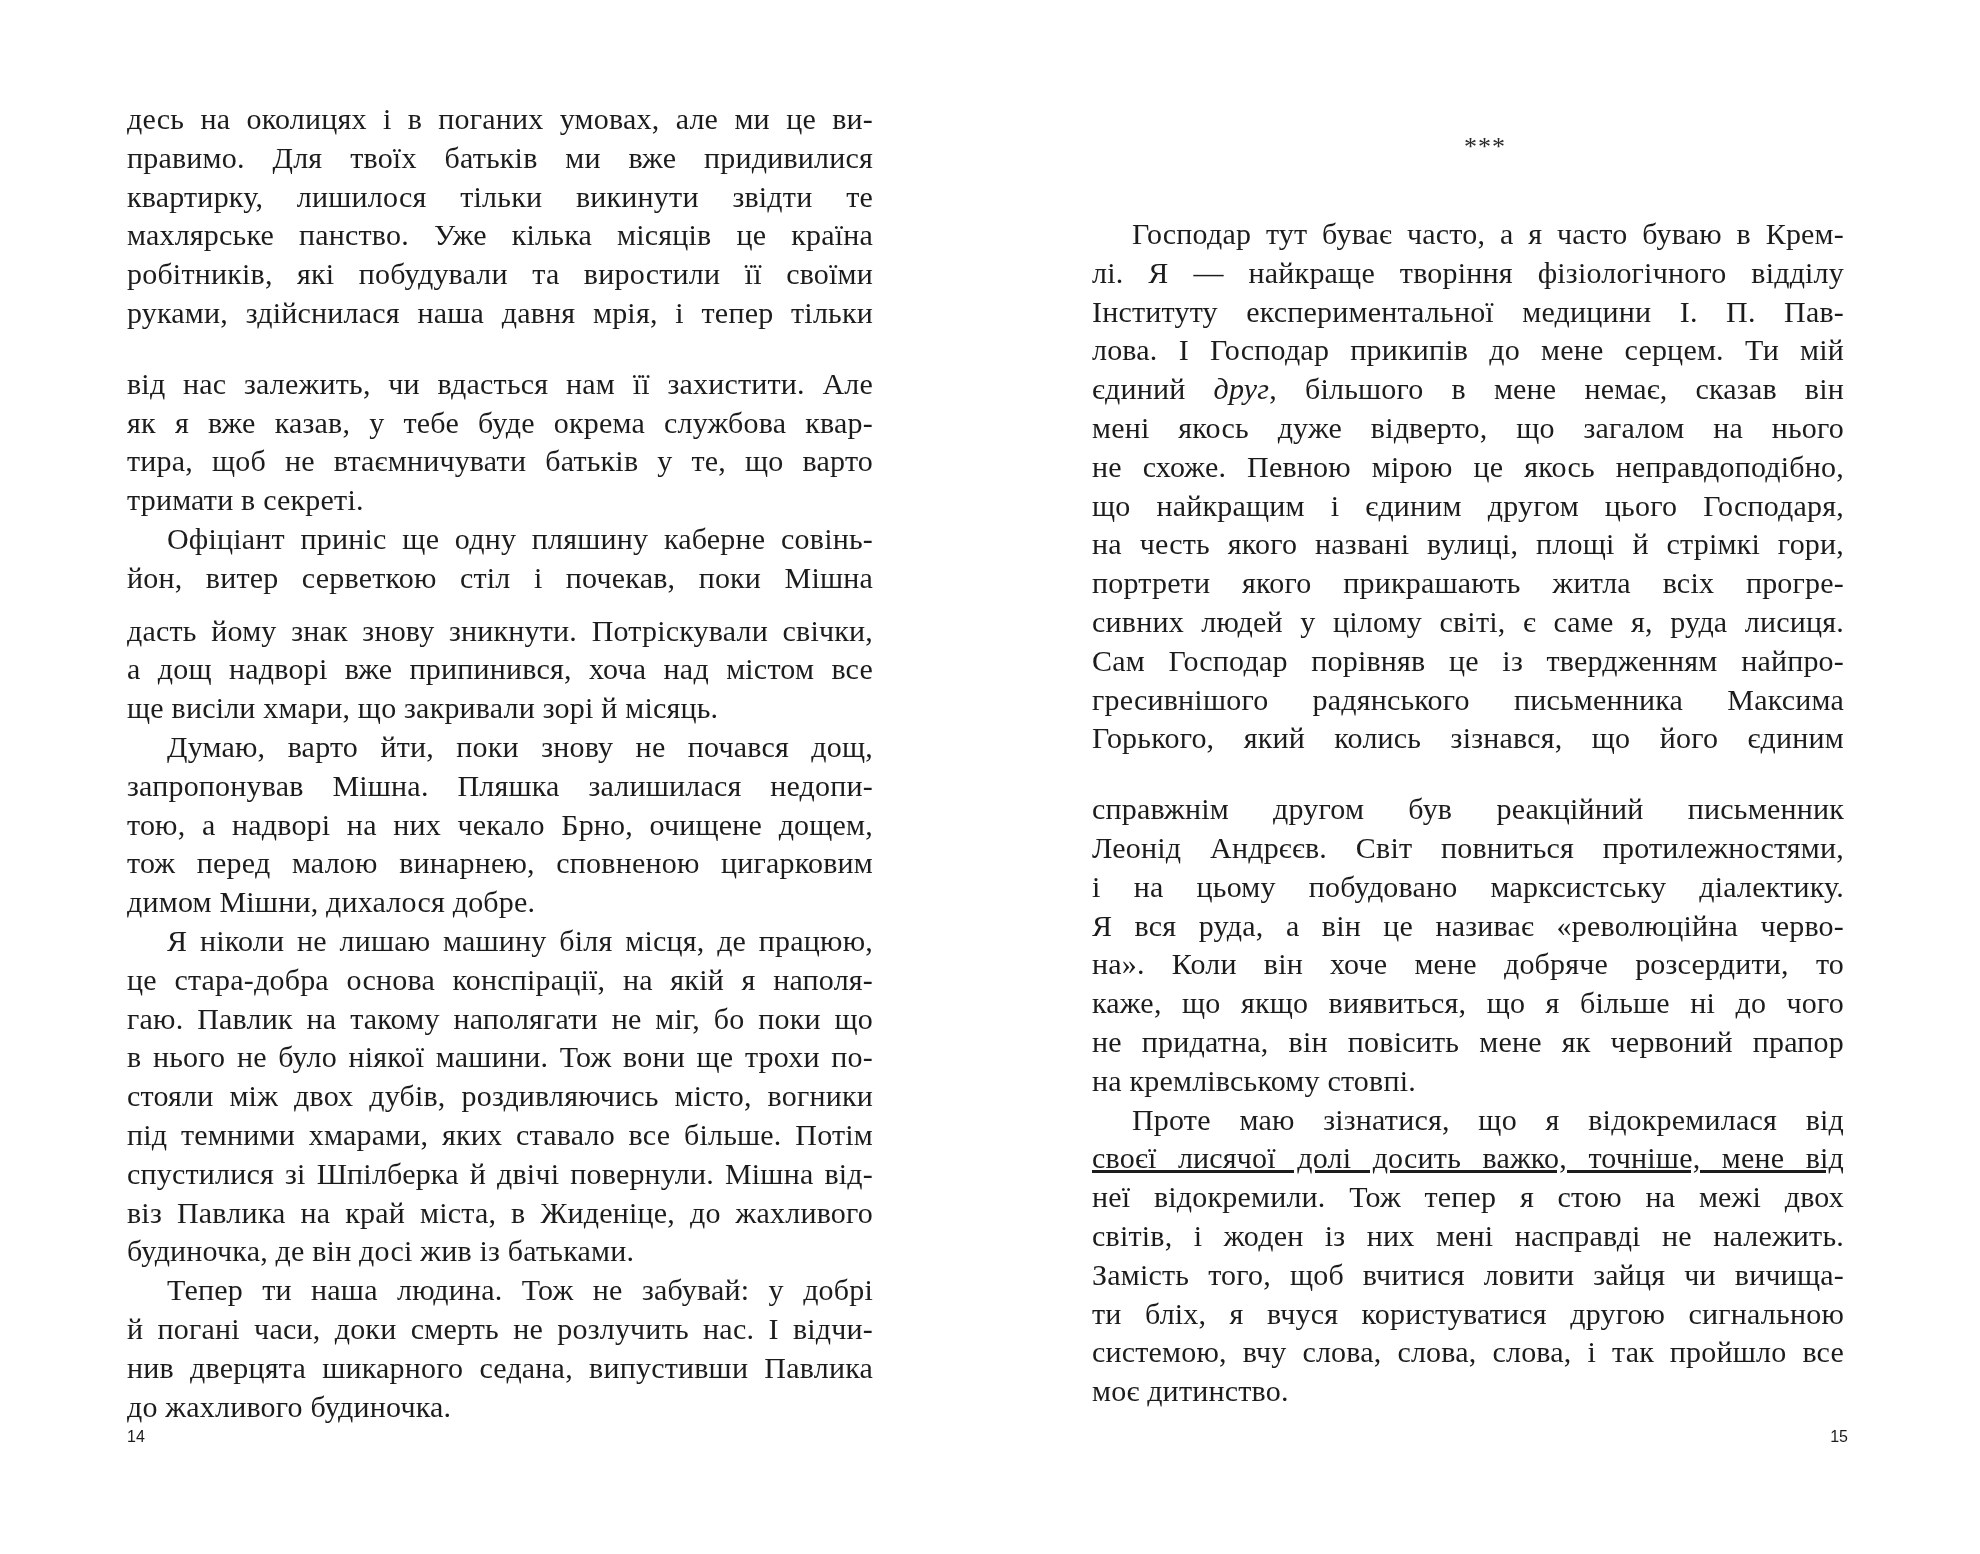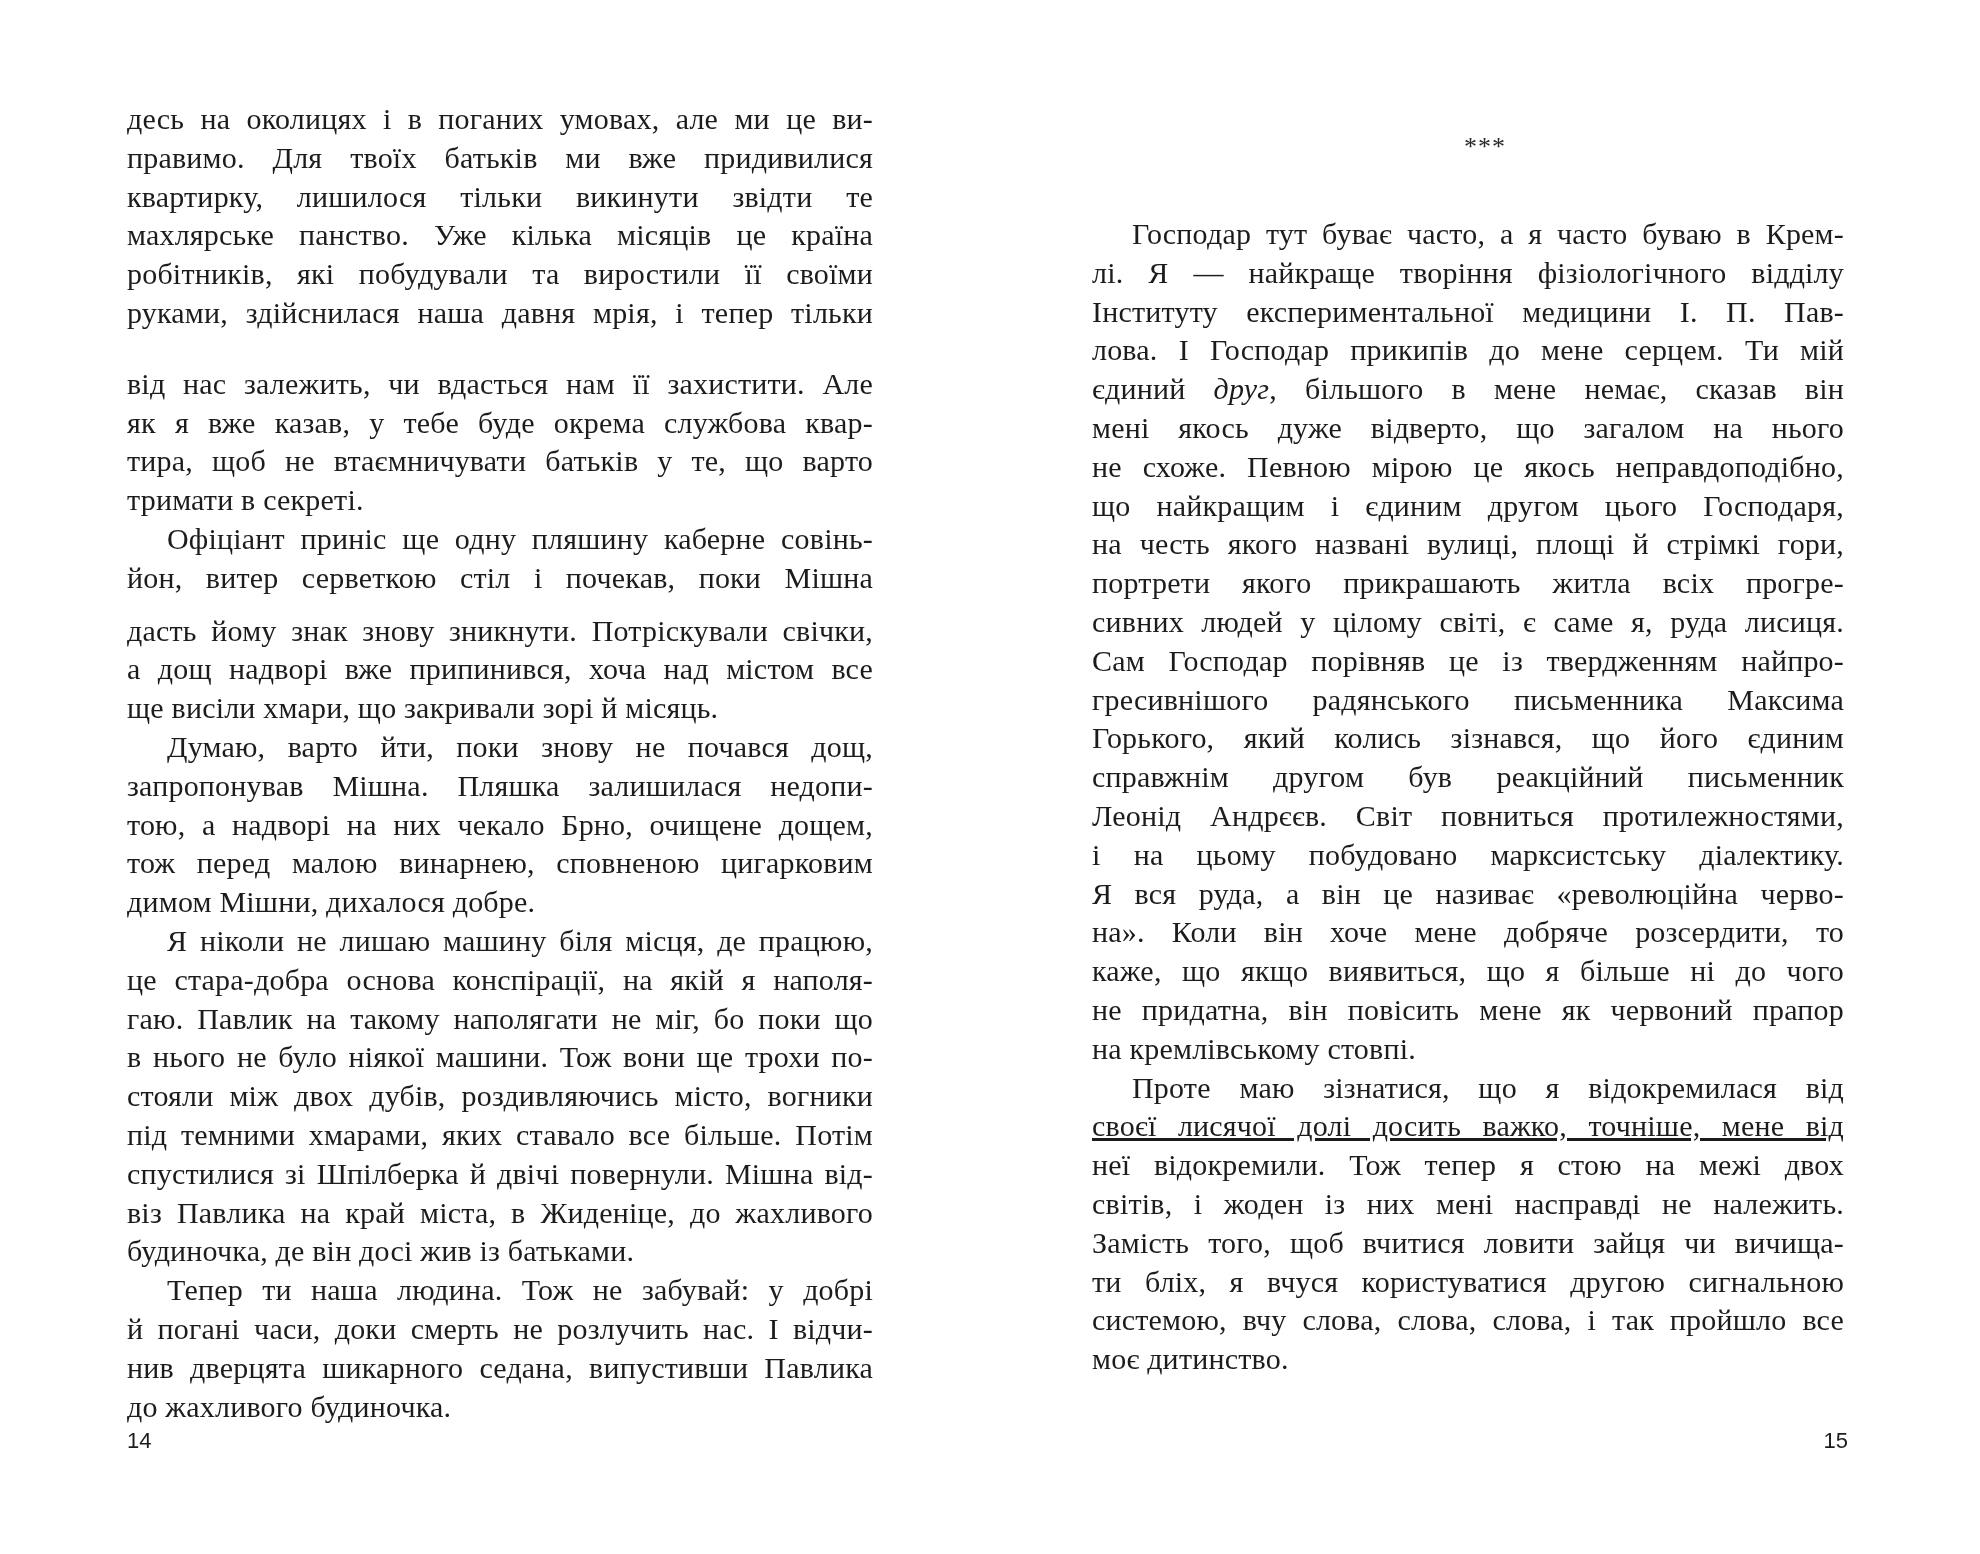--- a/index.html
+++ b/index.html
@@ -25,21 +25,21 @@
   .line.indent { padding-left: 40px; }
   .asterisks {
     position: absolute; left: 0; width: 990px; top: 132px;
     text-align: center;
     font-family: "Liberation Serif", "DejaVu Serif", serif;
     font-size: 26px; color: #2a2a2a; letter-spacing: 1px;
   }
   .pagenum {
     position: absolute; top: 1428px;
     font-family: "Liberation Sans", "DejaVu Sans", sans-serif;
-    font-size: 22px; color: #1c1c1c;
+    font-size: 16px; color: #1c1c1c;
   }
   .pagenum-left { left: 127px; }
   .pagenum-right { right: 132px; text-align: left; }
   i { font-style: italic; }
 </style>
 </head>
 <body>
 
 <div class="page page-left">
   <div class="col col-left" id="left-col">
@@ -90,21 +90,21 @@
       <div class="line" style="white-space: normal;"><span>єдиний </span><i>друг</i><span>, більшого в мене немає, сказав він</span></div>
       <div class="line" style="white-space: normal;">мені якось дуже відверто, що загалом на нього</div>
       <div class="line" style="white-space: normal;">не схоже. Певною мірою це якось неправдоподібно,</div>
       <div class="line" style="white-space: normal;">що найкращим і єдиним другом цього Господаря,</div>
       <div class="line" style="white-space: normal;">на честь якого названі вулиці, площі й стрімкі гори,</div>
       <div class="line" style="white-space: normal;">портрети якого прикрашають житла всіх прогре-</div>
       <div class="line" style="white-space: normal;">сивних людей у цілому світі, є саме я, руда лисиця.</div>
       <div class="line" style="white-space: normal;">Сам Господар порівняв це із твердженням найпро-</div>
       <div class="line" style="white-space: normal;">гресивнішого радянського письменника Максима</div>
       <div class="line" style="white-space: normal;">Горького, який колись зізнався, що його єдиним</div>
-      <div class="line" style="white-space: normal;">справжнім другом був реакційний письменник</div>
+      <div class="line" style="white-space: normal; margin-top: 32px;">справжнім другом був реакційний письменник</div>
       <div class="line" style="white-space: normal;">Леонід Андрєєв. Світ повниться протилежностями,</div>
       <div class="line" style="white-space: normal;">і на цьому побудовано марксистську діалектику.</div>
       <div class="line" style="white-space: normal;">Я вся руда, а він це називає «революційна черво-</div>
       <div class="line" style="white-space: normal;">на». Коли він хоче мене добряче розсердити, то</div>
       <div class="line" style="white-space: normal;">каже, що якщо виявиться, що я більше ні до чого</div>
       <div class="line" style="white-space: normal;">не придатна, він повісить мене як червоний прапор</div>
       <div class="line last" style="white-space: normal;">на кремлівському стовпі.</div>
       <div class="line indent" style="white-space: normal;">Проте маю зізнатися, що я відокремилася від</div>
       <div class="line" style="white-space: normal; text-decoration: underline;">своєї лисячої долі досить важко, точніше, мене від</div>
       <div class="line" style="white-space: normal;">неї відокремили. Тож тепер я стою на межі двох</div>

